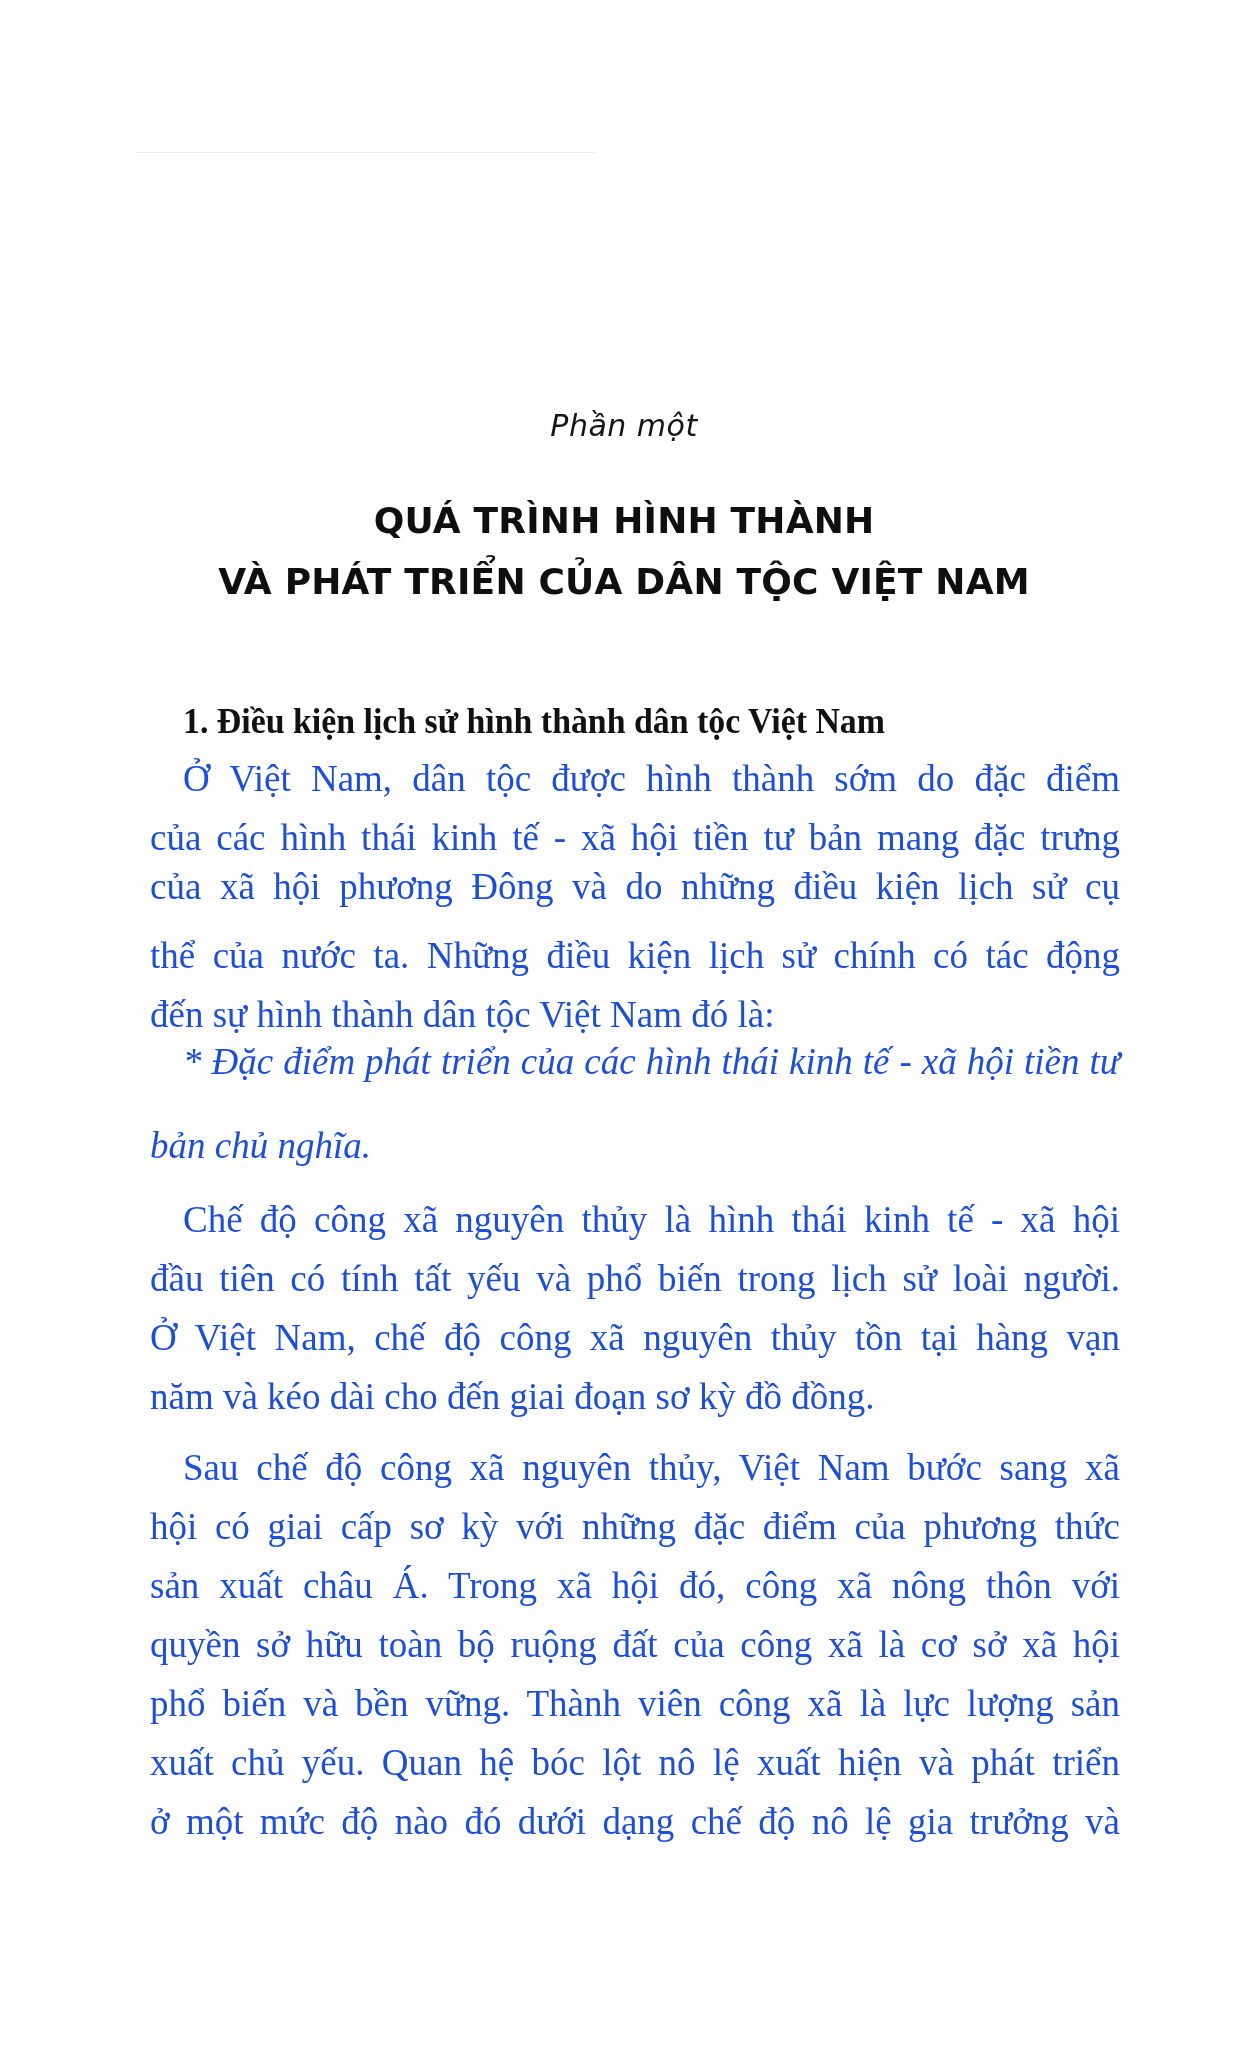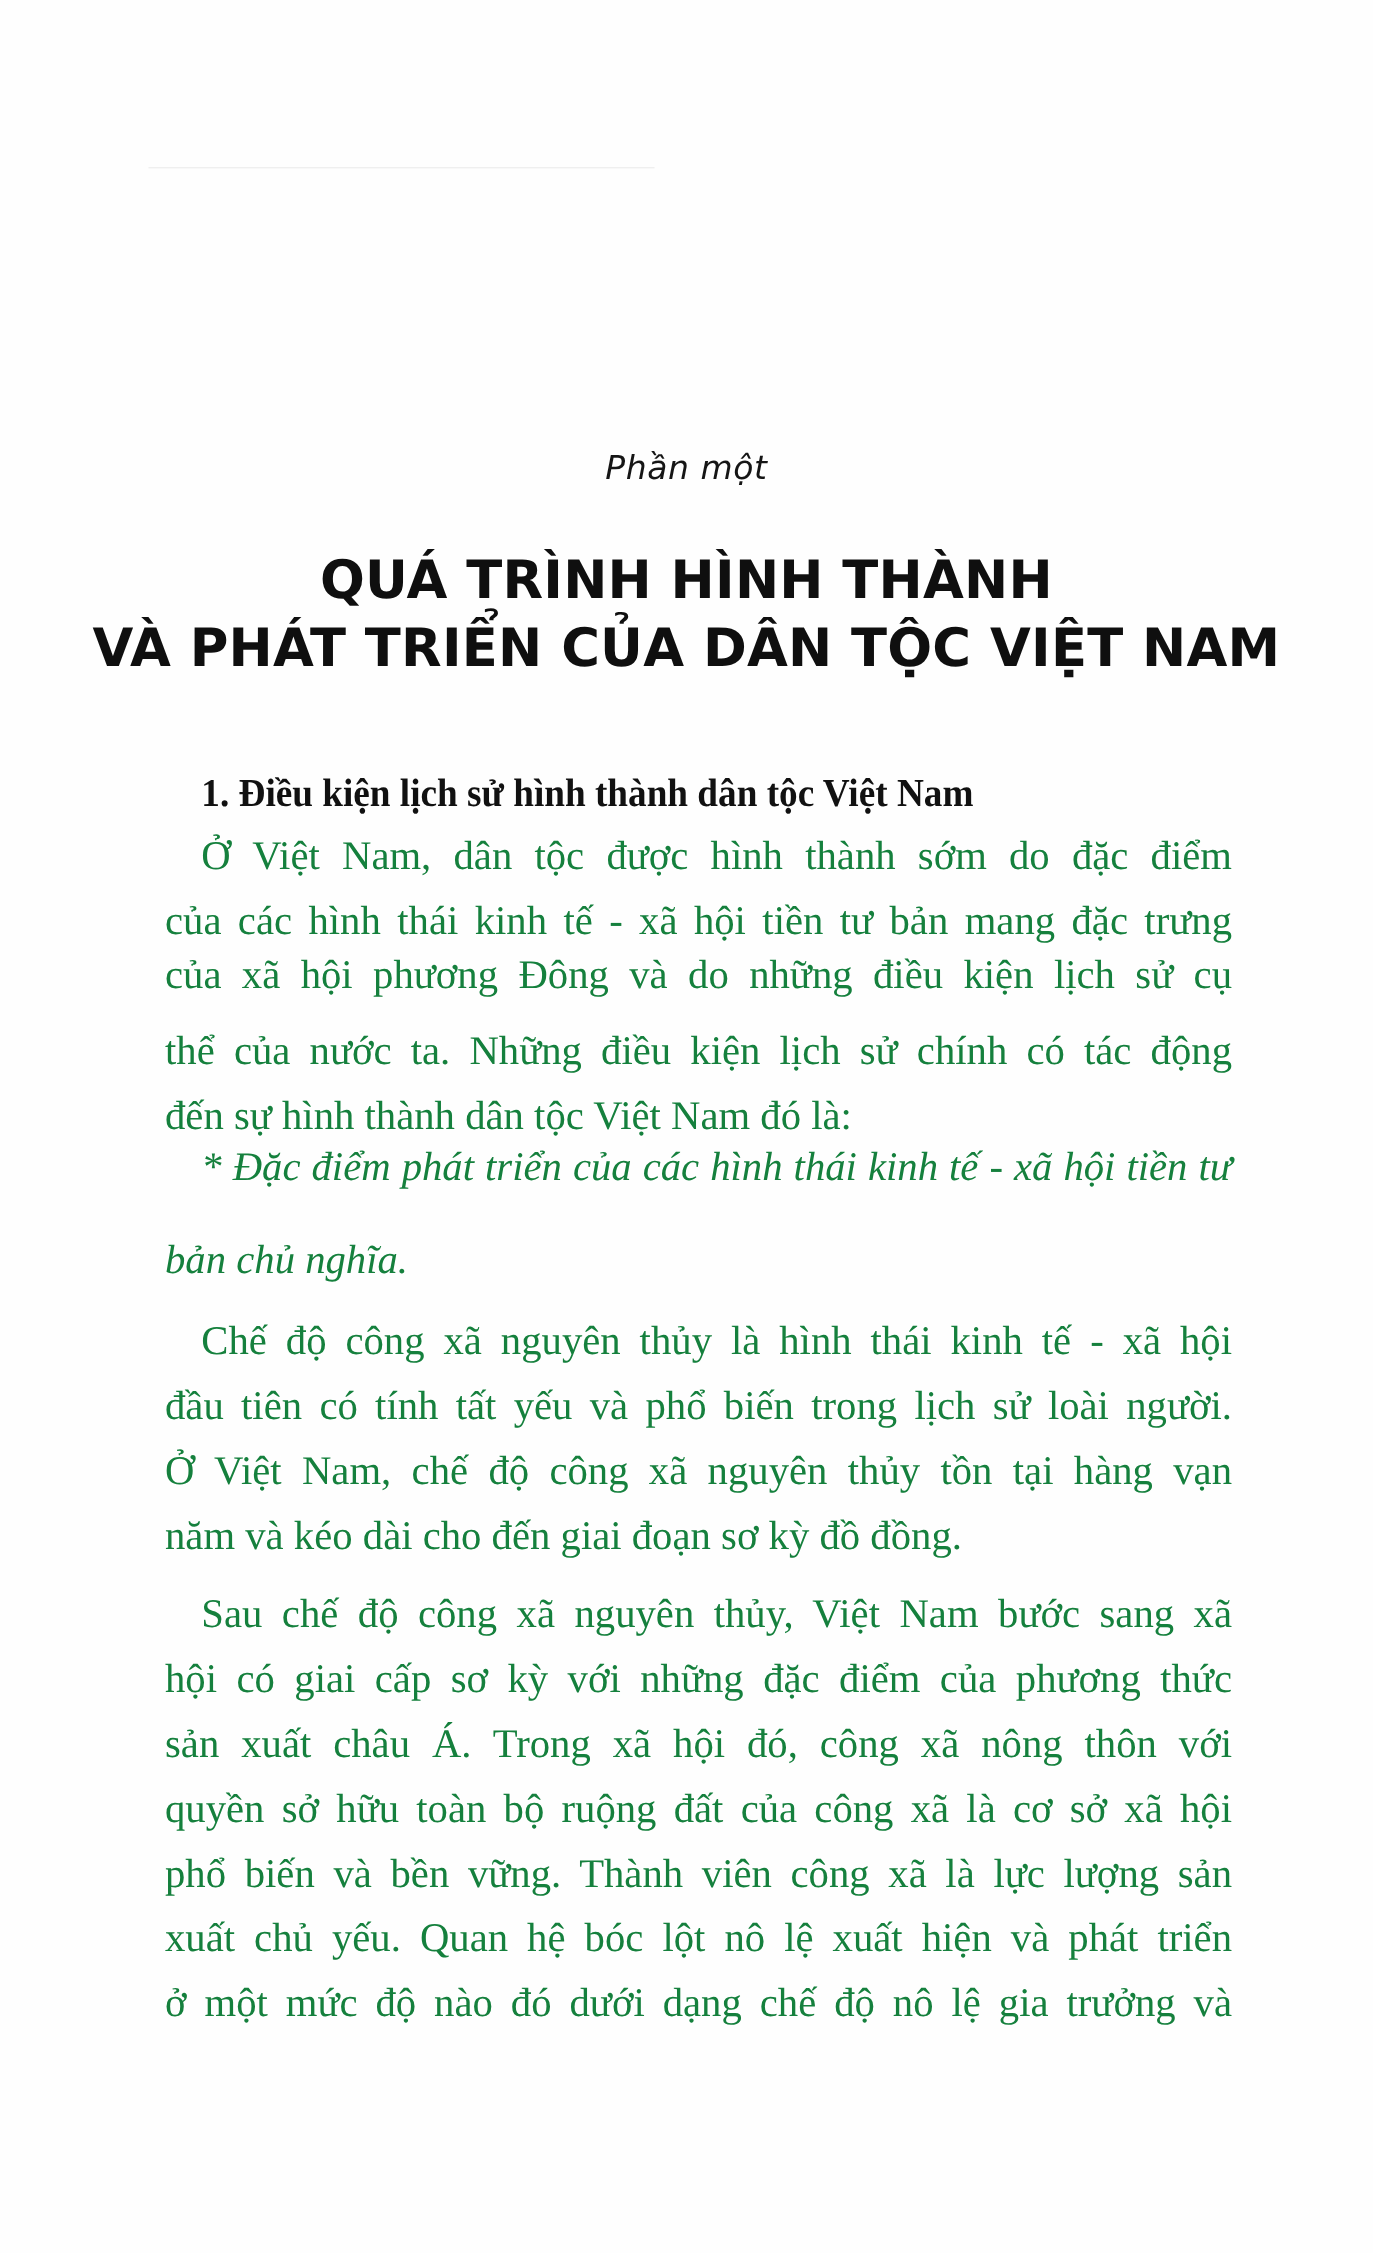--- a/index.html
+++ b/index.html
@@ -38,21 +38,21 @@
       font-size: 30px;
       color: #151515;
       letter-spacing: 0.5px;
     }
     .title-line {
       position: absolute;
       left: 0; width: 1248px;
       text-align: center;
       font-family: "DejaVu Sans", sans-serif;
       font-weight: bold;
-      font-size: 48px;
+      font-size: 36px;
       color: #0f0f0f;
       letter-spacing: 0.2px;
     }
     .title-line.l1 { top: 500px; }
     .title-line.l2 { top: 561px; }
 
     .section-heading {
       position: absolute;
       left: 183px;
       top: 700px;
@@ -64,21 +64,21 @@
       transform: scaleX(0.94);
       transform-origin: left center;
     }
 
     .line {
       position: absolute;
       left: 150px;
       width: 970px;
       font-family: "Liberation Serif", serif;
       font-size: 37px;
-      color: #15803d;
+      color: #1d4ed8;
       white-space: nowrap;
       text-align: justify;
       text-align-last: justify;
       line-height: 44px;
     }
     .line.first { left: 183px; width: 937px; }
     .line.last  { text-align-last: left; }
     .line.italic { font-style: italic; }
   </style>
 </head>

